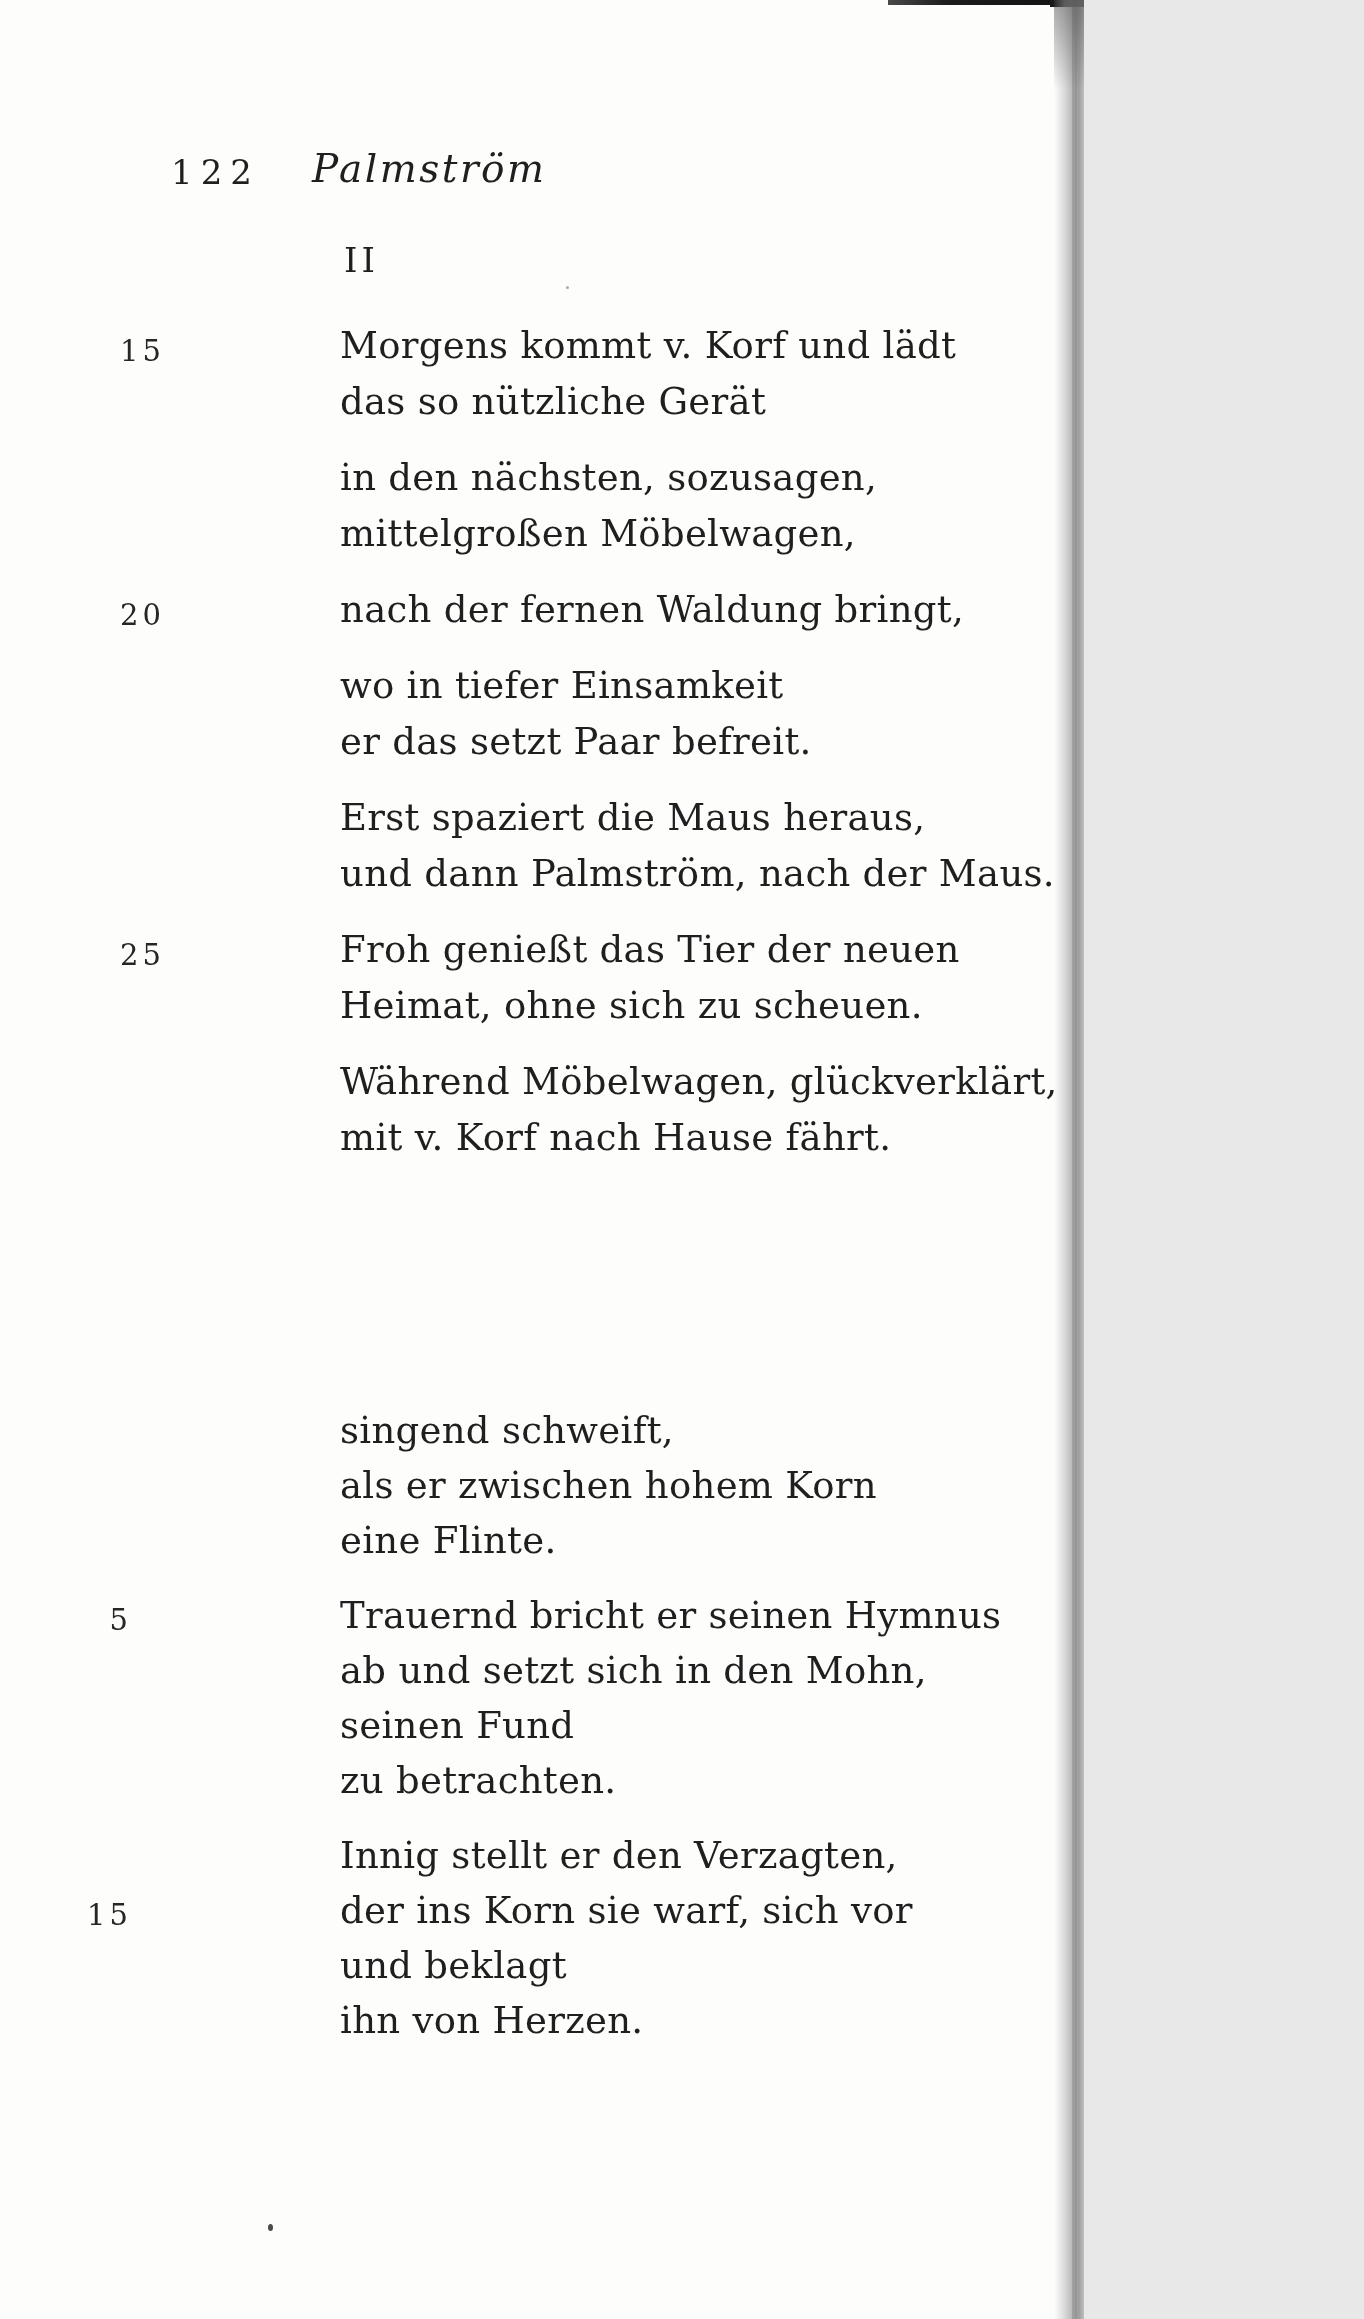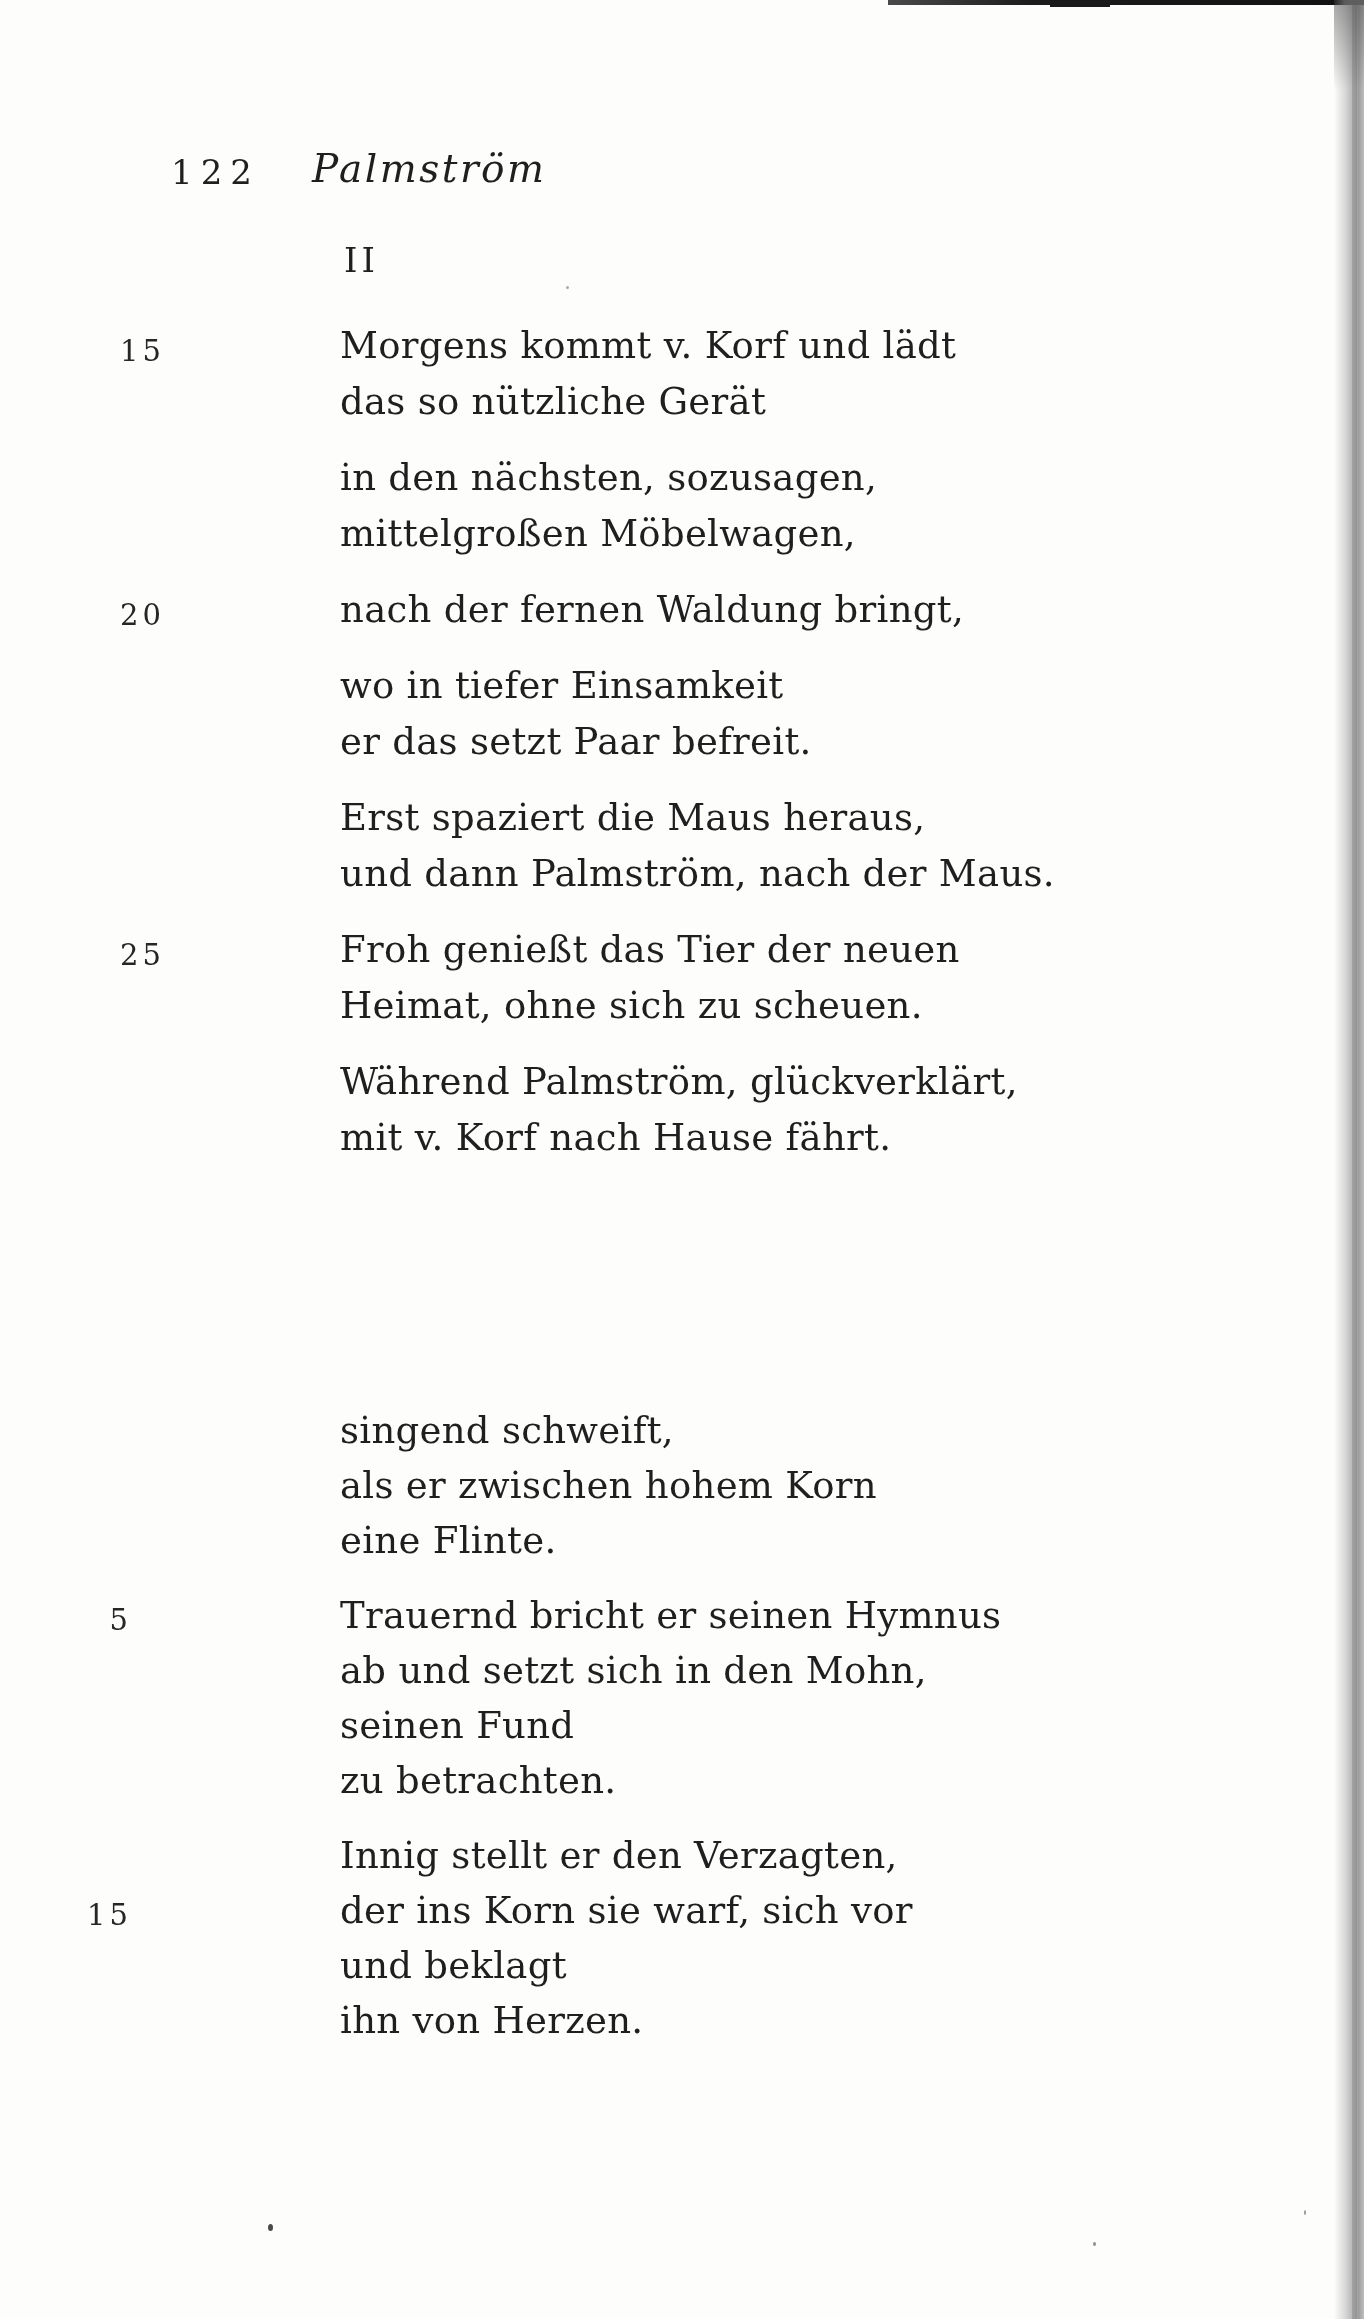--- a/index.html
+++ b/index.html
@@ -1,18 +1,18 @@
 <!DOCTYPE html>
 <html><head>
 <meta charset="utf-8">
 <style>
   html, body { margin: 0; padding: 0; background: #e8e8e8; }
   .page {
     position: relative;
-    width: 1364px;
+    width: 1084px;
     height: 2319px;
     background: #fdfdfc;
     font-family: "DejaVu Serif", serif;
     color: #1f1f1f;
     overflow: hidden;
   }
   .abs { position: absolute; }
 
   .page-number {
     left: 171px; top: 152px;
@@ -141,21 +141,21 @@
       <div class="poem-line">
         <span class="lineno">25</span>
         <span>Froh genießt das Tier der neuen</span>
       </div>
       <div class="poem-line">
         <span>Heimat, ohne sich zu scheuen.</span>
       </div>
     </div>
     <div class="stanza">
       <div class="poem-line">
-        <span>Während Palmström, glückverklärt,</span>
+        <span>Während Möbelwagen, glückverklärt,</span>
       </div>
       <div class="poem-line">
         <span>mit v. Korf nach Hause fährt.</span>
       </div>
     </div>
   </div>
 
 
   <div class="abs poem poem-flinte">
     <div class="stanza">

